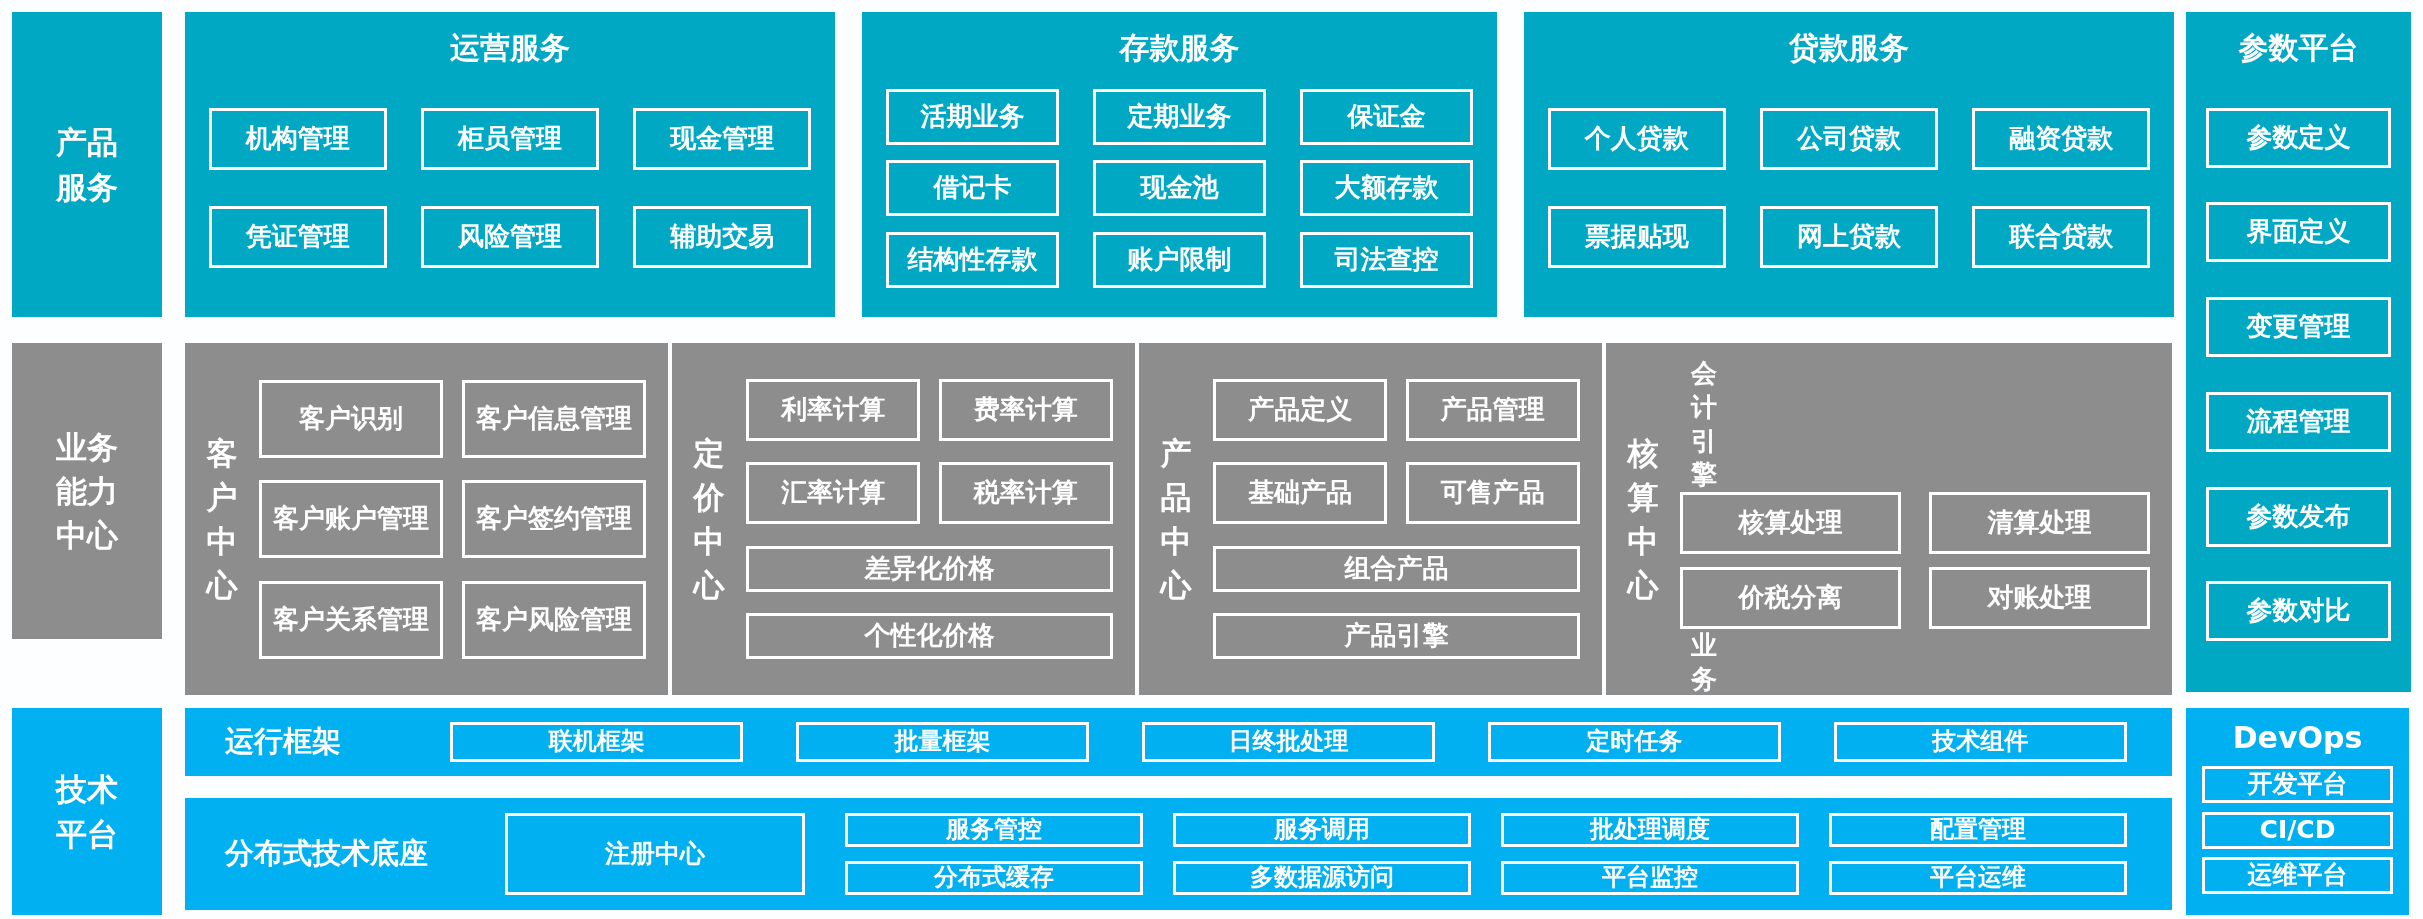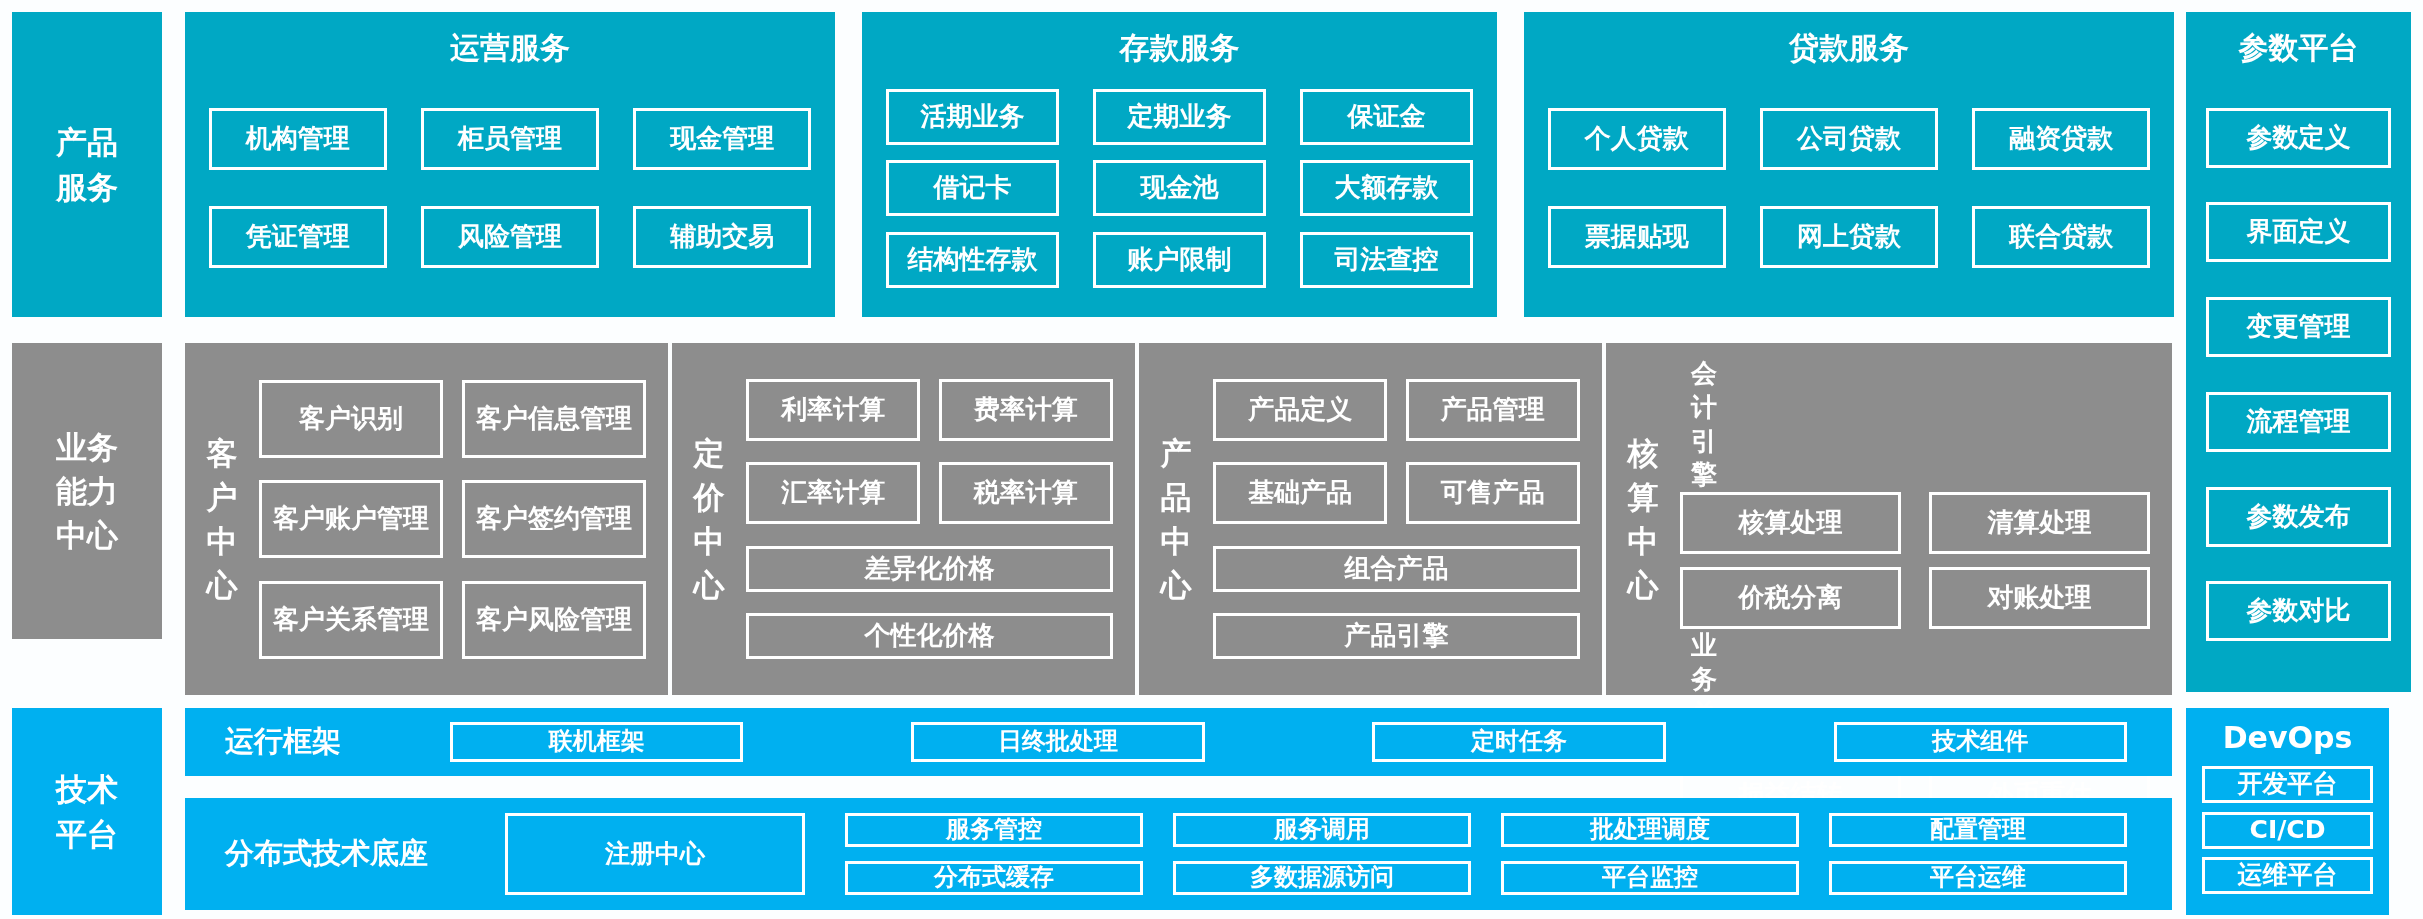--- a/index.html
+++ b/index.html
@@ -74,21 +74,21 @@
   #bar-runtime .box { width:17.5%; height:40px; font-size:24px; }
 
   #bar-distributed { left:185px; top:798px; width:1987px; height:112px; }
   #bar-distributed .hbar-label { width:280px; }
   .registry.box { width:300px; height:82px; flex-shrink:0; margin-right:40px; font-size:25px; }
   .pairs { flex:1; display:flex; justify-content:space-between; gap:30px; }
   .pair { flex:1; display:flex; flex-direction:column; justify-content:center; gap:14px; }
   .pair .box { height:34px; font-size:24px; }
 
   
-  #sec-devops { left:2186px; top:708px; width:203px; height:207px; }
+  #sec-devops { left:2186px; top:708px; width:223px; height:207px; }
   #sec-devops .items { flex:1; display:flex; flex-direction:column; justify-content:space-evenly; padding:2px 16px 12px; }
   #sec-devops .box { height:37px; font-size:25px; }
   #sec-devops .sec-title { padding-top:12px; }
 </style>
 </head>
 <body>
 
 <div class="page">
 
   <div class="rail teal abs" id="rail-products">
@@ -267,20 +267,21 @@
           </div>
         </div>
       </div>
     </div>
   </section>
 
   <section class="hbar blue abs" id="bar-runtime">
     <div class="hbar-label">运行框架</div>
     <div class="hbar-items">
       <div class="box">联机框架</div>
+      <div class="box">批量框架</div>
       <div class="box">日终批处理</div>
       <div class="box">定时任务</div>
       <div class="box">技术组件</div>
     </div>
   </section>
 
   <section class="hbar blue abs" id="bar-distributed">
     <div class="hbar-label">分布式技术底座</div>
     <div class="box registry">注册中心</div>
     <div class="pairs">

